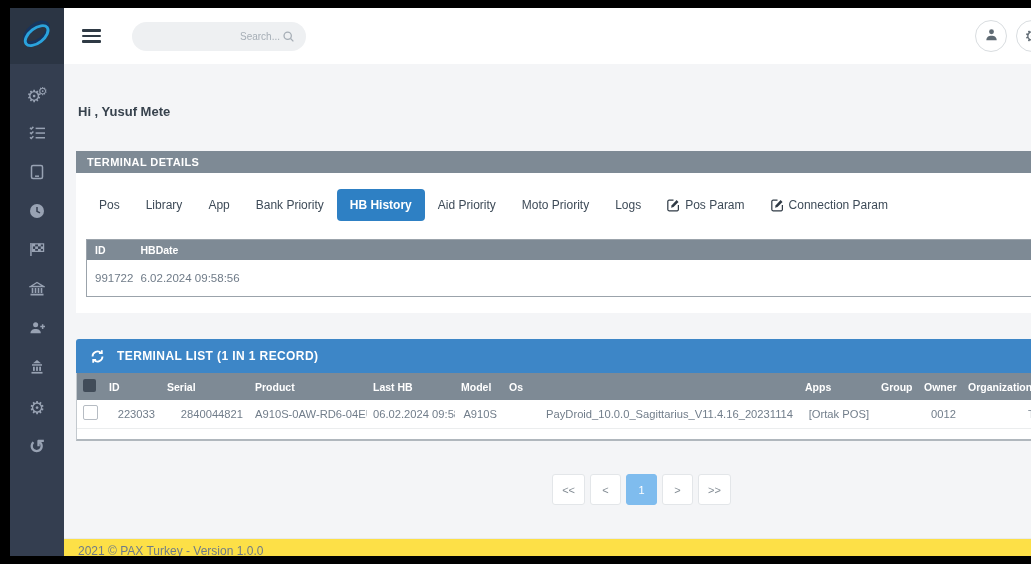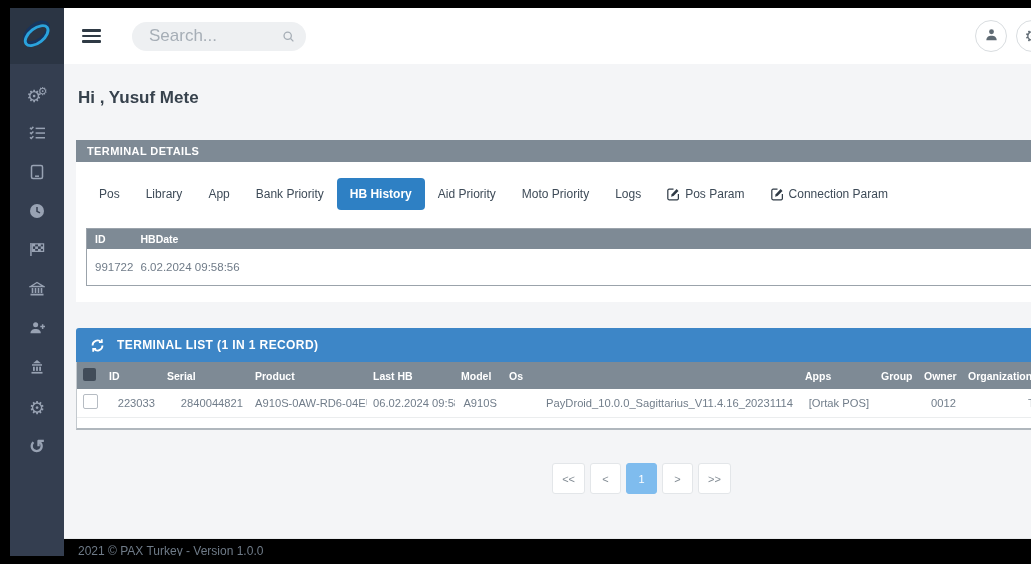--- a/index.html
+++ b/index.html
@@ -17,30 +17,30 @@
   .side-nav{padding-top:12px;display:flex;flex-direction:column;}
   .side-item{height:39px;display:flex;align-items:center;justify-content:center;color:#98a2b3;cursor:pointer;}
   .side-item .uni{line-height:1;}
   .cog-small{font-size:11px;margin-left:-4px;vertical-align:7px;}
   
   .main{flex:1;display:flex;flex-direction:column;min-width:0;}
   .topbar{height:56px;background:#fff;display:flex;align-items:center;padding-left:18px;flex-shrink:0;}
   .hamburger{width:20px;cursor:pointer;}
   .hamburger span{display:block;width:19px;height:2.6px;background:#2f3a45;border-radius:1px;margin:3.1px 0;}
   .search-pill{margin-left:30px;width:148px;height:29px;background:#eef0f2;border-radius:15px;display:flex;align-items:center;padding:0 11px 0 15px;}
-  .search-pill input{border:none;background:transparent;outline:none;flex:1;min-width:0;font-size:17px;color:#6b7680;font-family:"Liberation Sans",sans-serif;}
+  .search-pill input{border:none;background:transparent;outline:none;flex:1;min-width:0;font-size:10px;color:#6b7680;font-family:"Liberation Sans",sans-serif;text-align:right;}
   .search-pill input::placeholder{color:#a6aeb6;}
   .search-glyph{color:#a6aeb6;display:flex;}
   .topbar-right{margin-left:auto;display:flex;gap:9px;align-items:center;}
   .icon-btn{width:30px;height:30px;border-radius:50%;border:1px solid #d9dde0;background:#fff;display:flex;align-items:center;justify-content:center;color:#5f6a73;cursor:pointer;flex-shrink:0;}
   .icon-btn.cut{margin-right:-17px;}
   .gear-glyph{font-size:17px;line-height:1;}
   
   .content{flex:1;padding-left:12px;overflow:hidden;}
-  .greeting{margin:24px 0 0 2px;font-size:17px;font-weight:bold;color:#37424d;}
+  .greeting{margin:40px 0 0 2px;font-size:13px;font-weight:bold;color:#37424d;}
   .panel{width:calc(100% + 60px);}
   .panel1{margin-top:32px;}
   .panel-header-gray{background:#7e8a95;color:#fff;font-size:11px;font-weight:bold;letter-spacing:.4px;padding:5px 11px;}
   .panel-body{background:#fff;padding:16px 10px 16px 10px;}
   .tabs{display:flex;align-items:center;}
   .tab{padding:9px 13px;font-size:12px;color:#3e4b58;display:flex;align-items:center;gap:5px;cursor:pointer;white-space:nowrap;justify-content:center;}
   .tab.active{background:#2e80c4;color:#fff;border-radius:4px;font-weight:bold;}
   .tab .edit-glyph{display:flex;color:#2f3a45;}
   .hb-table{margin-top:18px;width:100%;border-collapse:collapse;border:1px solid #9ba3ab;table-layout:fixed;}
   .hb-table th{background:#7e8a95;color:#fff;font-size:10.5px;font-weight:bold;text-align:left;padding:4px 8px;}
@@ -58,21 +58,21 @@
   .c-lasthb{width:88px;} .c-model{width:48px;} .c-os{width:296px;} .c-apps{width:76px;}
   .c-group{width:43px;} .c-owner{width:44px;}
   .cb-dark{width:13px;height:13px;background:#414c59;border-radius:2px;display:inline-block;cursor:pointer;}
   .cb-light{width:13px;height:13px;border:1px solid #b6bcc3;border-radius:2px;background:#fff;display:inline-block;cursor:pointer;}
   .tl-bottom{background:#fff;height:10px;border-bottom:2px solid #b0b7bd;border-left:1px solid #c3c9ce;border-right:1px solid #c3c9ce;}
   
   .pagination{margin-top:33px;display:flex;justify-content:center;gap:5px;transform:translateX(88px);}
   .page-btn{min-width:31px;height:31px;box-sizing:border-box;border:1px solid #e3e6e9;background:#fff;border-radius:3px;color:#848d95;font-size:11px;display:flex;align-items:center;justify-content:center;padding:0 9px;cursor:pointer;}
   .page-btn.active{background:#7fbcee;border-color:#7fbcee;color:#fff;}
   
-  .footer{height:17px;background:#000000;border-top:1px solid #e8eaec;padding-left:14px;overflow:hidden;flex-shrink:0;}
+  .footer{height:17px;background:#fde047;border-top:1px solid #e8eaec;padding-left:14px;overflow:hidden;flex-shrink:0;}
   .footer-text{font-size:12px;color:#6f7b88;margin-top:5px;}
 </style>
 </head>
 <body>
 
 <div class="app">
 
   <div class="sidebar">
     <div class="logo-box">
       <span>

